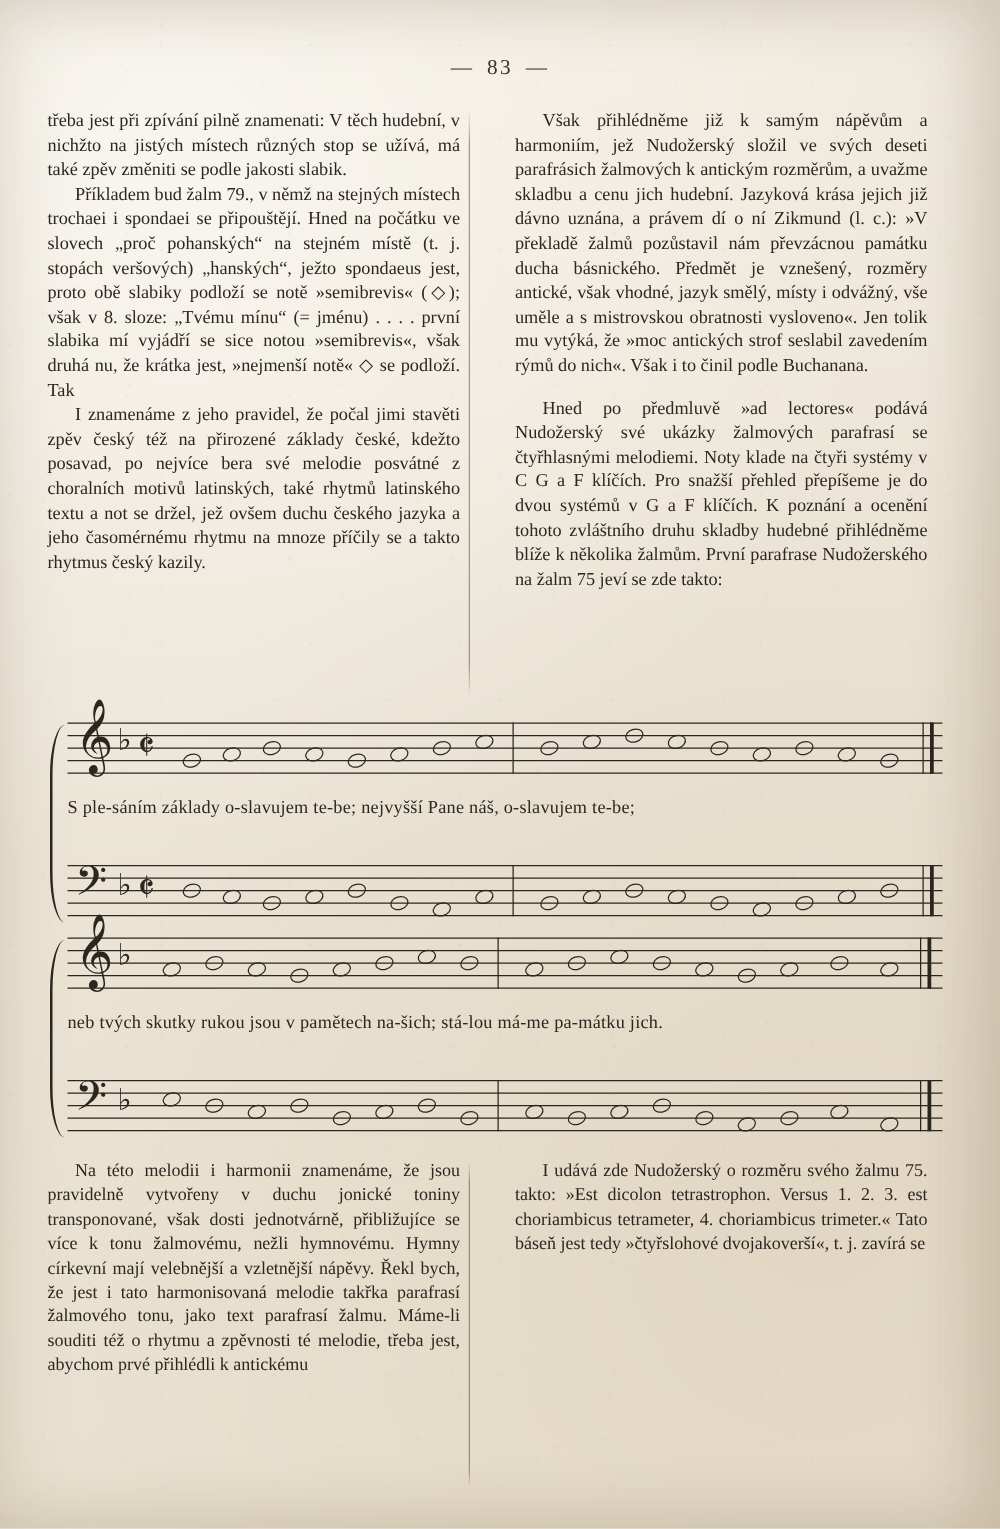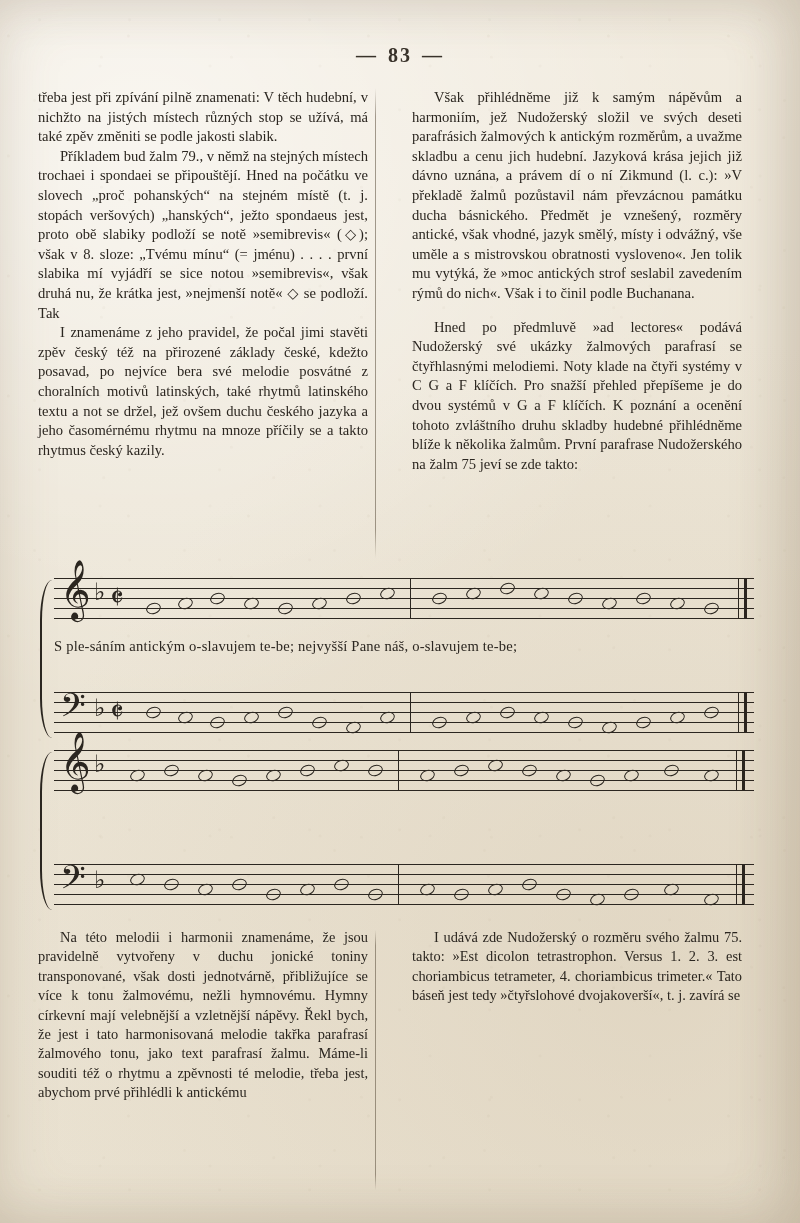--- a/index.html
+++ b/index.html
@@ -41,24 +41,23 @@
     box-shadow: inset 0 0 60px rgba(120,100,70,0.18), inset -26px 0 50px rgba(120,100,70,0.14);
   }
 
   
   .folio {
     position: absolute;
     top: 44px;
     left: 0;
     width: 800px;
     text-align: center;
-    font-size: 20px;
+    font-size: 17px;
     letter-spacing: 2px;
     color: #39332b;
-    font-weight: bold;
   }
   .folio .dash { margin: 0 10px; }
 
   
   .body-top {
     position: absolute;
     top: 88px;
     left: 38px;
     width: 724px;
     display: flex;
@@ -238,21 +237,21 @@
       <div class="note" style="left:480px; top:10px;"></div>
       <div class="note" style="left:514px; top:15px;"></div>
       <div class="note" style="left:548px; top:20px;"></div>
       <div class="note" style="left:582px; top:15px;"></div>
       <div class="note" style="left:616px; top:20px;"></div>
       <div class="note" style="left:650px; top:25px;"></div>
       <div class="barline" style="left:684px;"></div>
       <div class="barline thick" style="left:690px;"></div>
     </div>
 
-    <div class="lyrics s1">S ple-sáním antickým o-slavujem te-be;       nejvyšší  Pane náš, o-slavujem  te-be;</div>
+    <div class="lyrics s1">S ple-sáním základy o-slavujem te-be;       nejvyšší  Pane náš, o-slavujem  te-be;</div>
 
     <div class="stave" style="top:116px;">
       <div class="line"></div>
       <div class="line"></div>
       <div class="line"></div>
       <div class="line"></div>
       <div class="line"></div>
 
       <div class="clef bass">𝄢</div>
       <div class="flat-sig" style="left:40px; top:4px;">♭</div>
@@ -309,20 +308,21 @@
       <div class="note" style="left:468px; top:15px;"></div>
       <div class="note" style="left:502px; top:20px;"></div>
       <div class="note" style="left:536px; top:25px;"></div>
       <div class="note" style="left:570px; top:20px;"></div>
       <div class="note" style="left:610px; top:15px;"></div>
       <div class="note" style="left:650px; top:20px;"></div>
       <div class="barline" style="left:682px;"></div>
       <div class="barline thick" style="left:688px;"></div>
     </div>
 
+    <div class="lyrics s2">neb tvých skutky rukou jsou v pamětech na-šich;   stá-lou má-me pa-mátku jich.</div>
 
     <div class="stave" style="top:116px;">
       <div class="line"></div>
       <div class="line"></div>
       <div class="line"></div>
       <div class="line"></div>
       <div class="line"></div>
 
       <div class="clef bass">𝄢</div>
       <div class="flat-sig" style="left:40px; top:4px;">♭</div>

